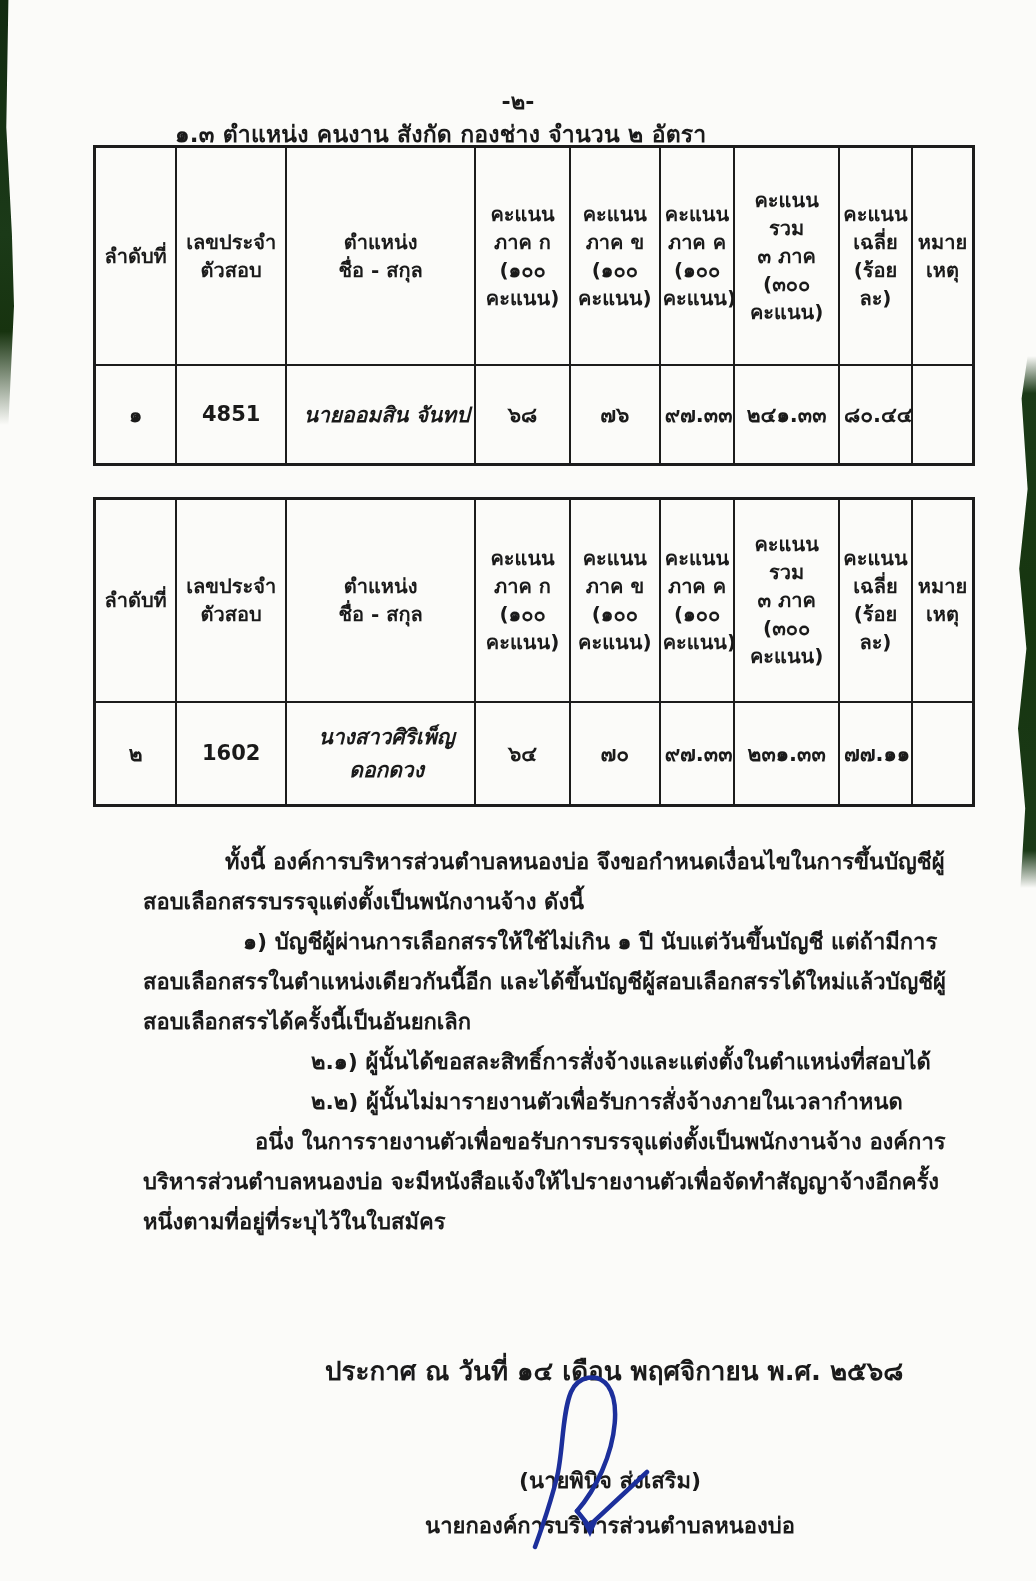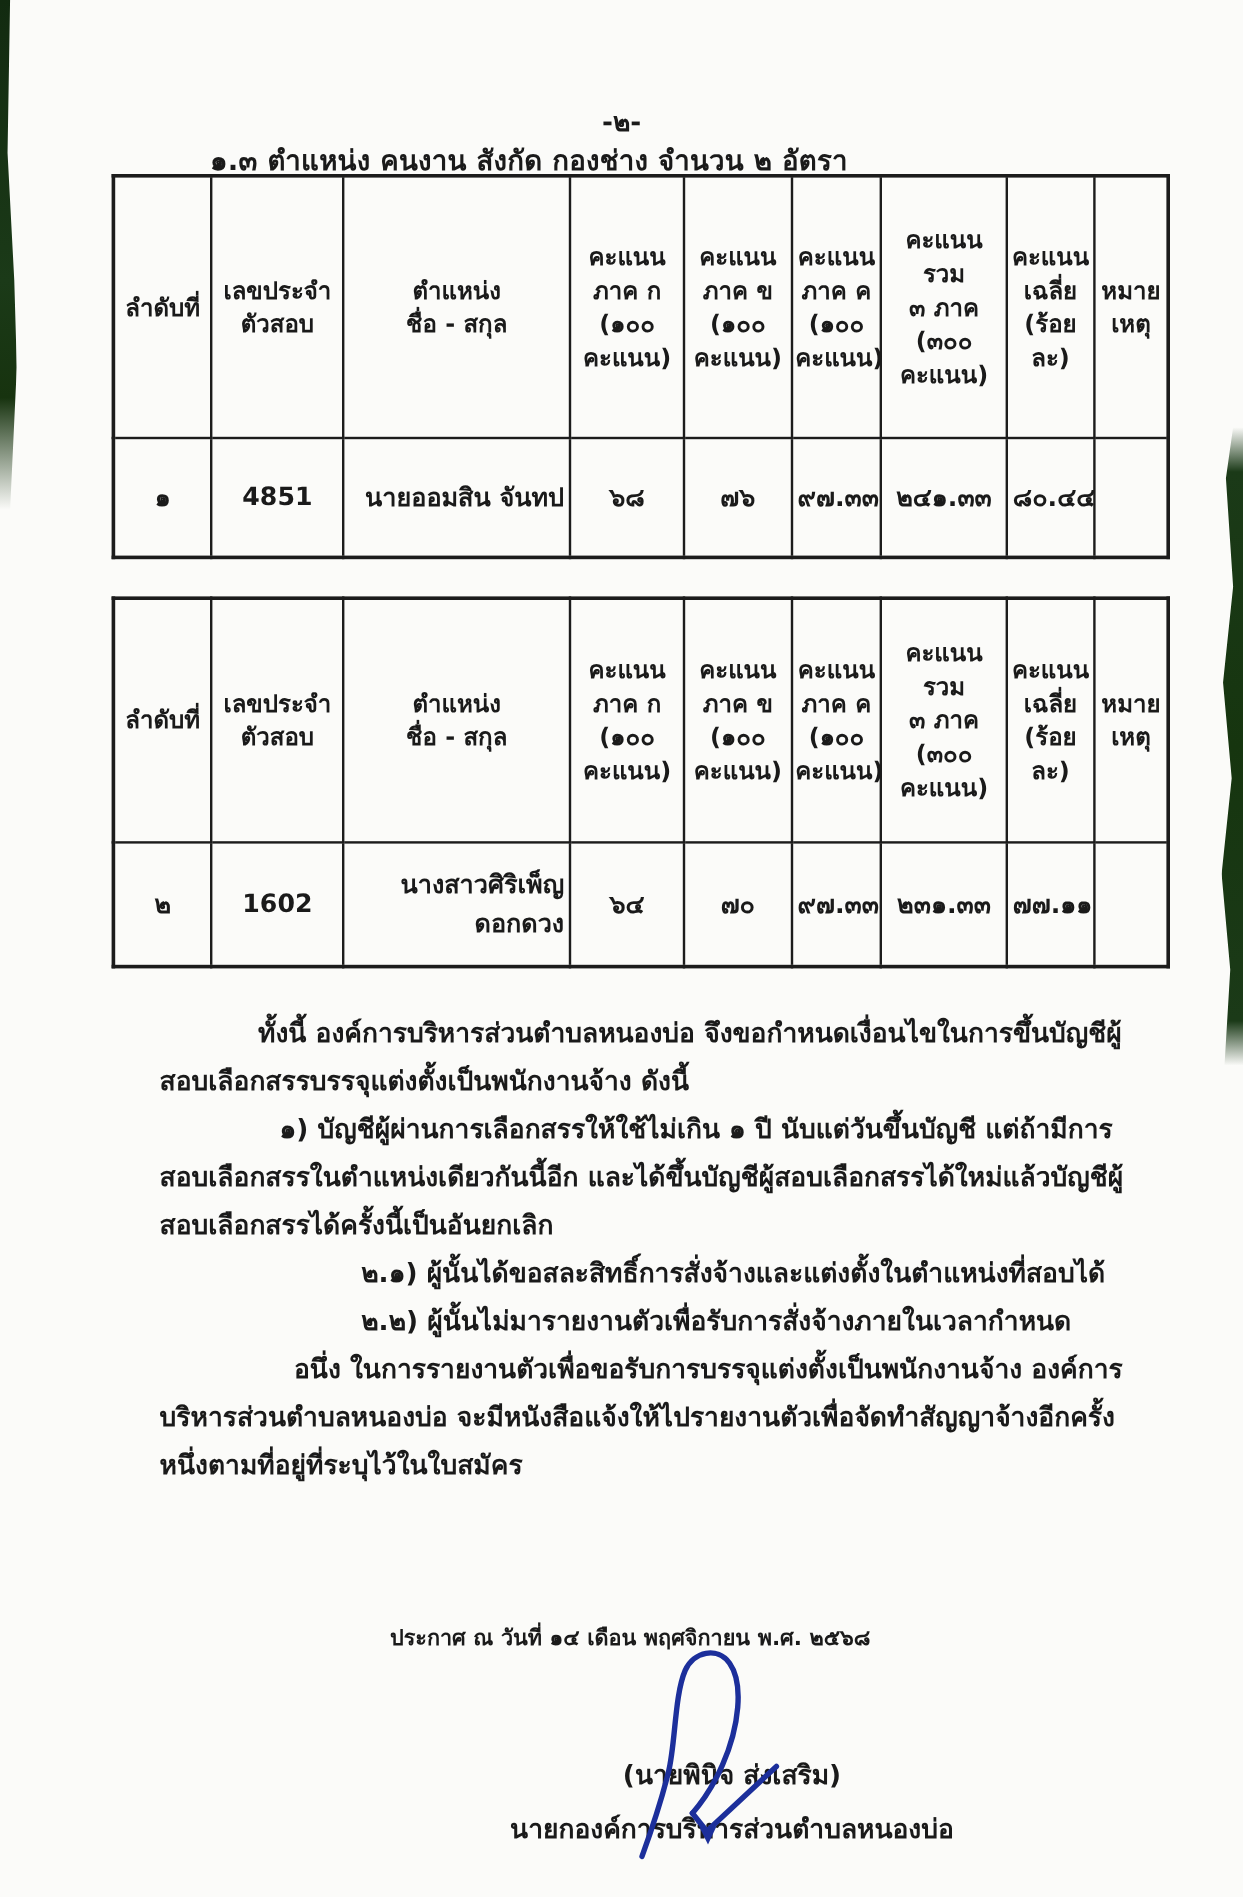--- a/index.html
+++ b/index.html
@@ -45,35 +45,35 @@
     padding:4px 2px;
   }
   #table-1 th { height:218px; }
   #table-2 th { height:203px; }
   table.results td {
     font-size:21px; font-weight:600; text-align:center; vertical-align:middle;
     padding:2px 4px;
   }
   #table-1 td { height:100px; }
   #table-2 td { height:104px; }
-  table.results td.name-cell { text-align:right; padding-left:16px; }
+  table.results td.name-cell { text-align:center; padding-left:16px;font-style:italic; }
   .body-text {
-    position:absolute; top:842px; left:133px; width:814px;
+    position:absolute; top:842px; left:143px; width:814px;
     font-size:22px; font-weight:600; line-height:40px;
     max-height:515px; overflow:hidden;
   }
   .body-text p { text-align:left; }
   .ind-a { text-indent:82px; }
   .ind-b { text-indent:100px; }
   .ind-c { text-indent:168px; }
   .ind-d { text-indent:178px; }
   .ind-e { text-indent:112px; }
   .announce-line {
     position:absolute; top:1350px; left:325px;
-    font-size:18px; font-weight:600;text-align:right;
+    font-size:26px; font-weight:600;text-align:right;
   }
   .signature-block {
     position:absolute; top:1458px; left:420px; width:380px;
     text-align:center; font-size:22px; font-weight:600; line-height:45px;
   }
   .signature-svg {
     position:absolute; top:1375px; left:505px; width:170px; height:175px;
     z-index:6; pointer-events:none;
   }
 </style>

